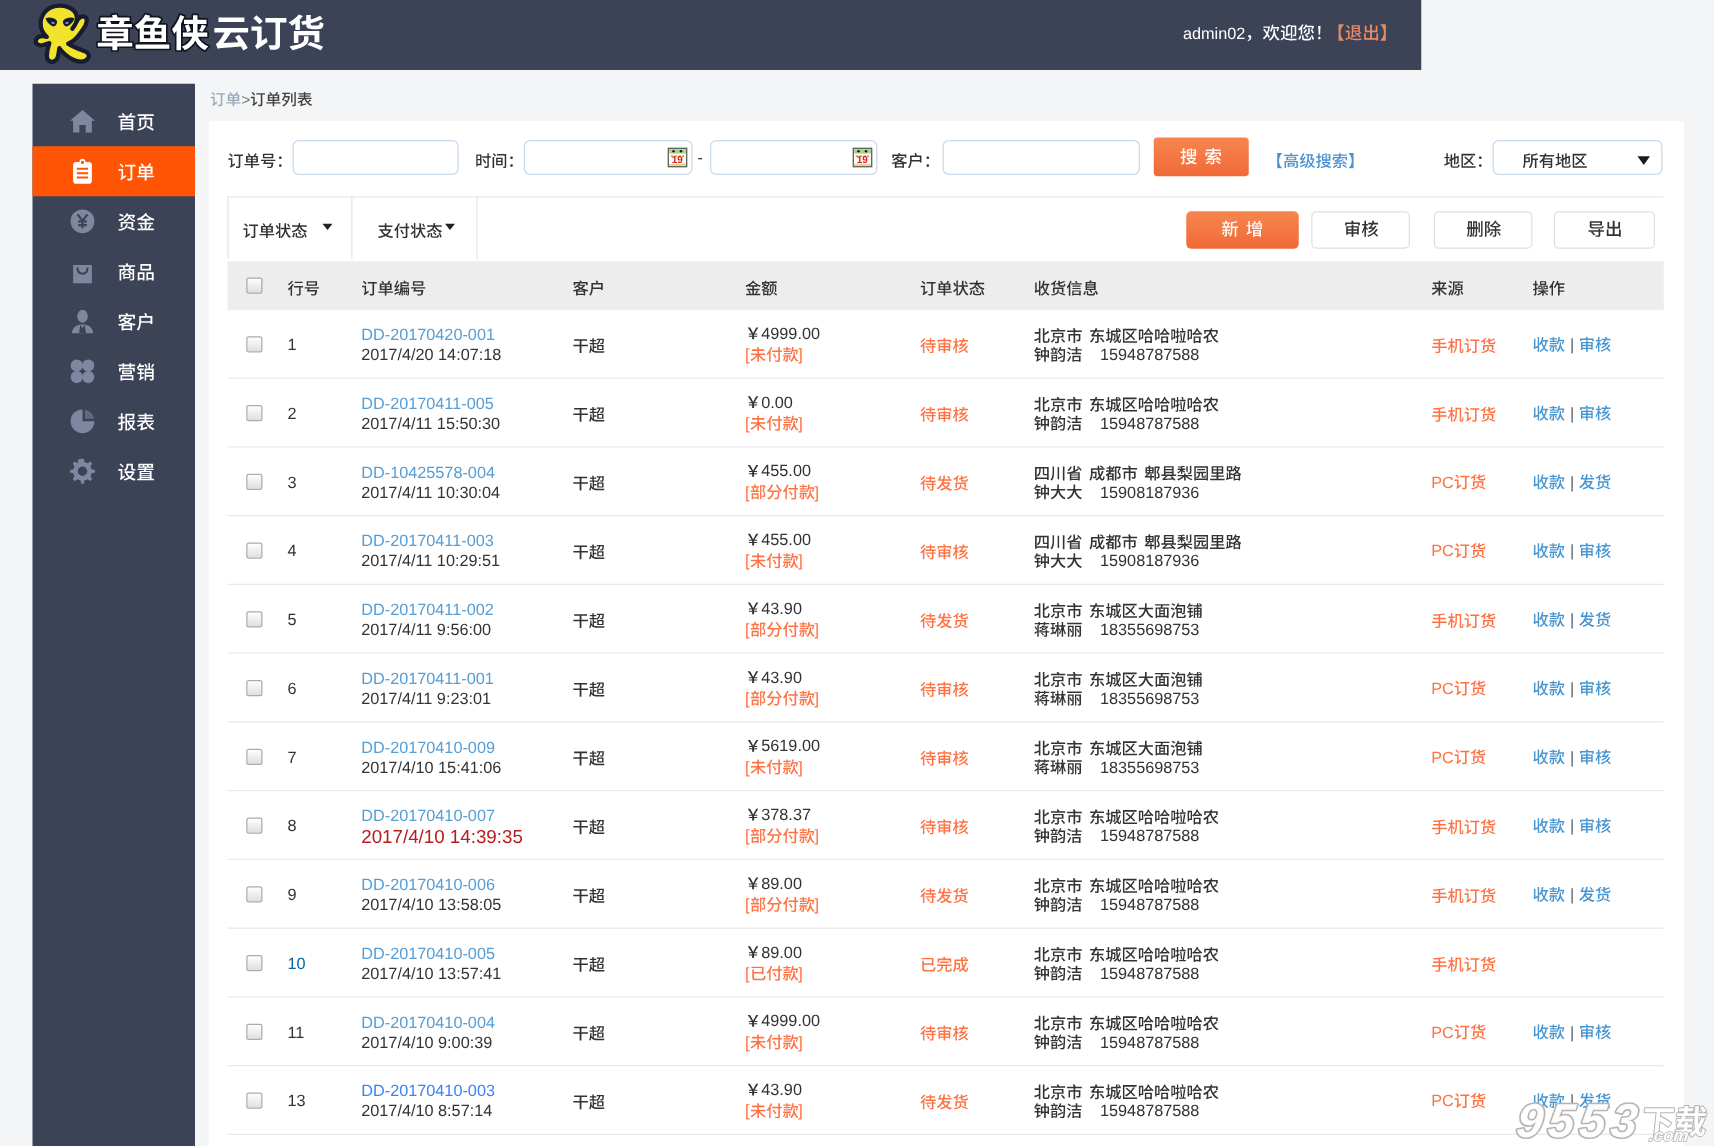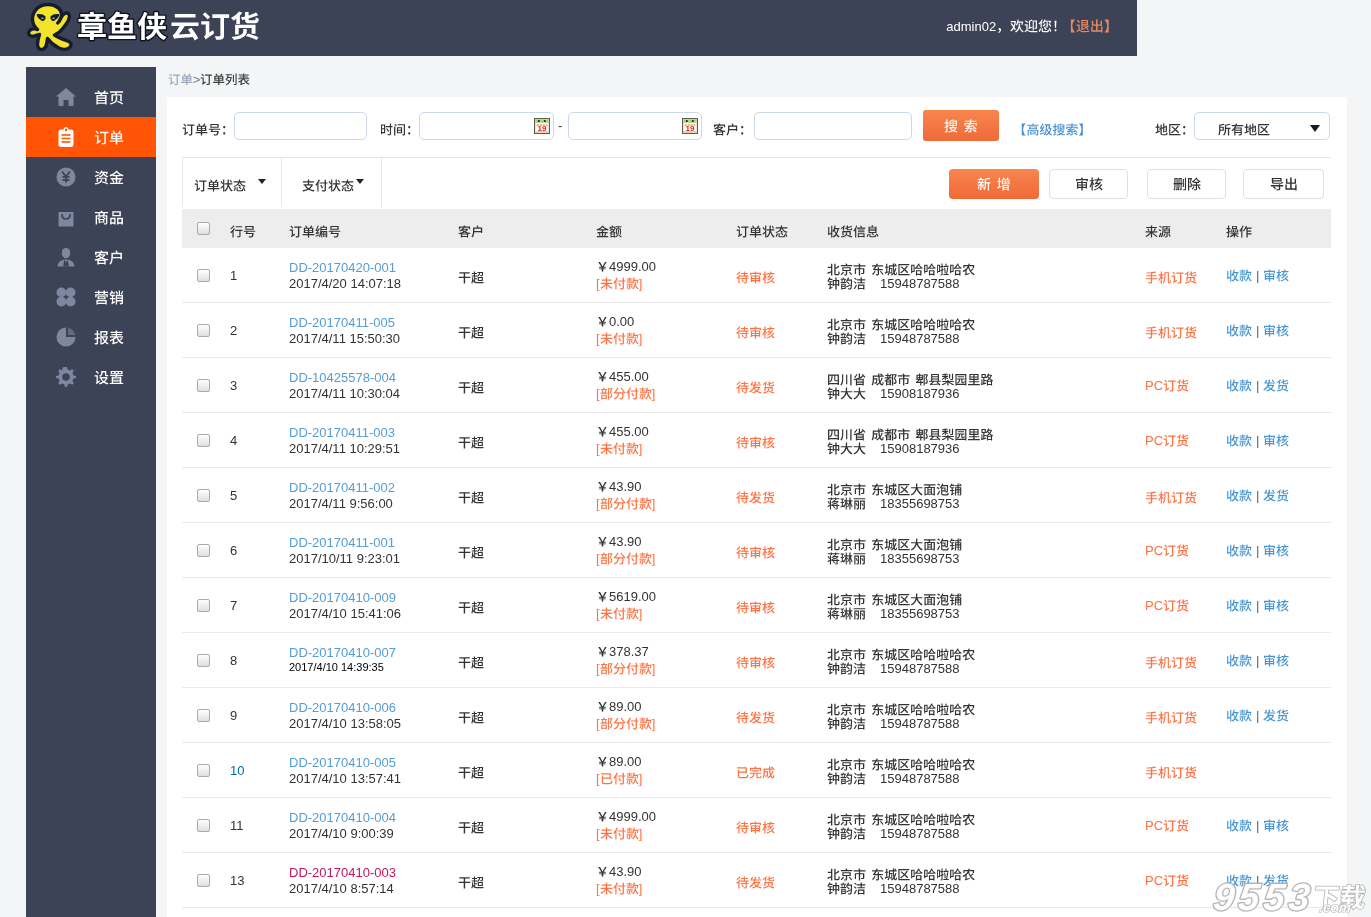--- a/index.html
+++ b/index.html
@@ -715,21 +715,21 @@
       </svg><span style="vertical-align:baseline;margin:0 4px">|</span><svg class="ct" style="width:26.0px;height:13px;vertical-align:-1.56px;" viewBox="0 0 200 100">
         <g transform="translate(0,88)" fill="#4796d2">
           <use href="#g88" x="0"></use>
           <use href="#g60" x="100"></use>
         </g>
       </svg></div>
 <div class="ab" style="left:15px;top:480px;width:1149px;height:1px;background:#e9e9e9"></div>
 <span class="ab" style="left:30px;top:447px;width:13px;height:13px;border:1px solid #ababab;border-radius:2px;background:linear-gradient(#fefefe,#dfdfdf)"></span>
 <div class="ab" style="left:63px;top:446px;font-size:13px;color:#333">6</div>
 <div class="ab" style="left:122px;top:438px;font-size:13px;color:#569dd4">DD-20170411-001</div>
-<div class="ab" style="left:122px;top:454px;font-size:13px;color:#333">2017/10/11 9:23:01</div>
+<div class="ab" style="left:122px;top:454px;font-size:13px;color:#333">2017/4/11 9:23:01</div>
 <div class="ab row" style="left:291px;top:446px"><svg class="ct" style="width:26.0px;height:13px;vertical-align:-1.56px;" viewBox="0 0 200 100">
         <g transform="translate(0,88)" fill="#333">
           <use href="#g67" x="0"></use>
           <use href="#g68" x="100"></use>
         </g>
       </svg></div>
 <div class="ab row" style="left:429px;top:437px;font-size:13px;color:#333"><svg class="ct" style="width:13.0px;height:13px;vertical-align:-1.56px;" viewBox="0 0 100 100">
         <g transform="translate(0,88)" fill="#333">
           <use href="#g69" x="0"></use>
         </g>
@@ -852,21 +852,21 @@
       </svg><span style="vertical-align:baseline;margin:0 4px">|</span><svg class="ct" style="width:26.0px;height:13px;vertical-align:-1.56px;" viewBox="0 0 200 100">
         <g transform="translate(0,88)" fill="#4796d2">
           <use href="#g51" x="0"></use>
           <use href="#g52" x="100"></use>
         </g>
       </svg></div>
 <div class="ab" style="left:15px;top:590px;width:1149px;height:1px;background:#e9e9e9"></div>
 <span class="ab" style="left:30px;top:557px;width:13px;height:13px;border:1px solid #ababab;border-radius:2px;background:linear-gradient(#fefefe,#dfdfdf)"></span>
 <div class="ab" style="left:63px;top:556px;font-size:13px;color:#333">8</div>
 <div class="ab" style="left:122px;top:548px;font-size:13px;color:#569dd4">DD-20170410-007</div>
-<div class="ab" style="left:122px;top:564px;font-size:11px;color:#000000">2017/4/10 14:39:35</div>
+<div class="ab" style="left:122px;top:564px;font-size:15px;color:#b91c1c">2017/4/10 14:39:35</div>
 <div class="ab row" style="left:291px;top:556px"><svg class="ct" style="width:26.0px;height:13px;vertical-align:-1.56px;" viewBox="0 0 200 100">
         <g transform="translate(0,88)" fill="#333">
           <use href="#g67" x="0"></use>
           <use href="#g68" x="100"></use>
         </g>
       </svg></div>
 <div class="ab row" style="left:429px;top:547px;font-size:13px;color:#333"><svg class="ct" style="width:13.0px;height:13px;vertical-align:-1.56px;" viewBox="0 0 100 100">
         <g transform="translate(0,88)" fill="#333">
           <use href="#g69" x="0"></use>
         </g>
@@ -1124,21 +1124,21 @@
         </g>
       </svg><span style="vertical-align:baseline;margin:0 4px">|</span><svg class="ct" style="width:26.0px;height:13px;vertical-align:-1.56px;" viewBox="0 0 200 100">
         <g transform="translate(0,88)" fill="#4796d2">
           <use href="#g51" x="0"></use>
           <use href="#g52" x="100"></use>
         </g>
       </svg></div>
 <div class="ab" style="left:15px;top:810px;width:1149px;height:1px;background:#e9e9e9"></div>
 <span class="ab" style="left:30px;top:777px;width:13px;height:13px;border:1px solid #ababab;border-radius:2px;background:linear-gradient(#fefefe,#dfdfdf)"></span>
 <div class="ab" style="left:63px;top:776px;font-size:13px;color:#333">13</div>
-<div class="ab" style="left:122px;top:768px;font-size:13px;color:#be185d">DD-20170410-003</div>
+<div class="ab" style="left:122px;top:768px;font-size:13px;color:#3b82f6">DD-20170410-003</div>
 <div class="ab" style="left:122px;top:784px;font-size:13px;color:#333">2017/4/10 8:57:14</div>
 <div class="ab row" style="left:291px;top:776px"><svg class="ct" style="width:26.0px;height:13px;vertical-align:-1.56px;" viewBox="0 0 200 100">
         <g transform="translate(0,88)" fill="#333">
           <use href="#g67" x="0"></use>
           <use href="#g68" x="100"></use>
         </g>
       </svg></div>
 <div class="ab row" style="left:429px;top:767px;font-size:13px;color:#333"><svg class="ct" style="width:13.0px;height:13px;vertical-align:-1.56px;" viewBox="0 0 100 100">
         <g transform="translate(0,88)" fill="#333">
           <use href="#g69" x="0"></use>

